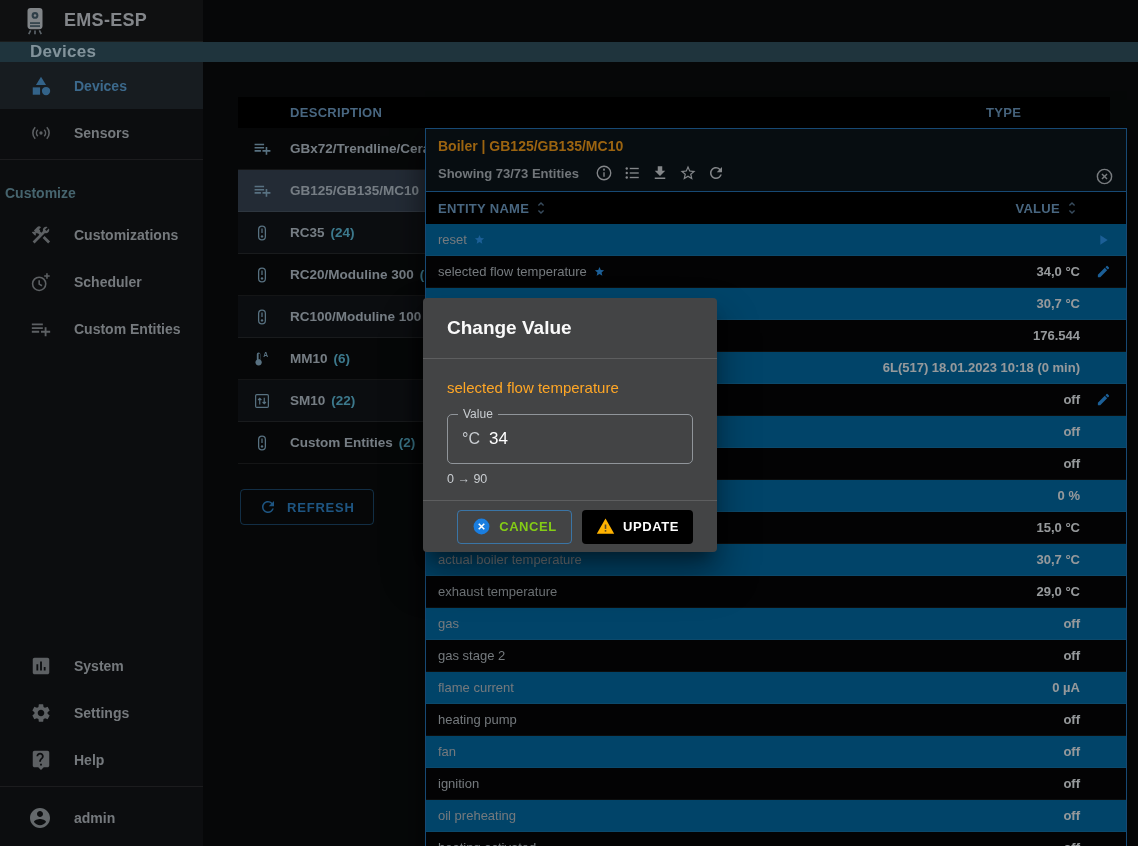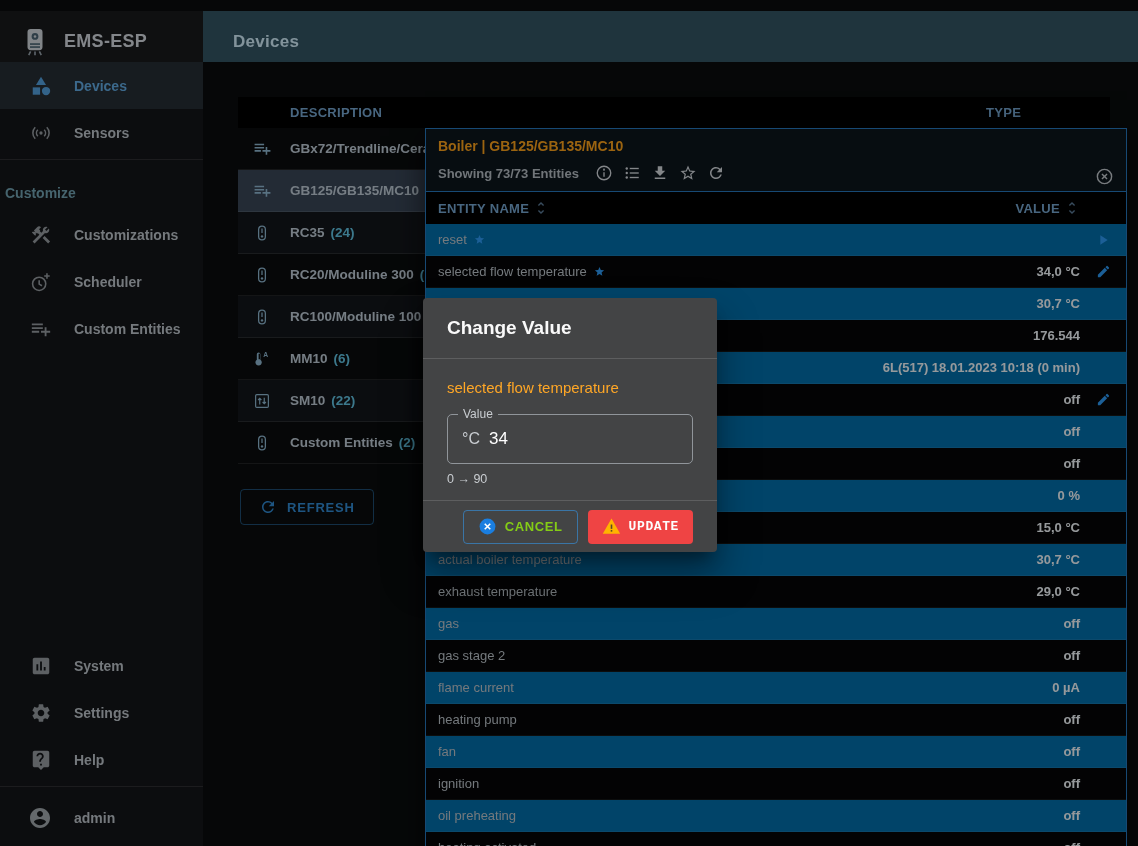--- a/index.html
+++ b/index.html
@@ -1,21 +1,21 @@
 <!DOCTYPE html>
 <html><head>
 <meta charset="utf-8">
 <style>
   html,body{margin:0;padding:0;background:#000;}
   *{box-sizing:border-box;}
   .screen{position:relative;width:1138px;height:846px;overflow:hidden;
     background:#0a0c0d;font-family:"Liberation Sans",sans-serif;}
 
   
-  .appbar{position:absolute;left:0;top:11px;width:1138px;height:62px;display:flex;z-index:1;}
+  .appbar{position:absolute;left:0;top:0;width:1138px;height:62px;display:flex;z-index:1;flex-direction:column;}
   .brand{width:203px;height:62px;background:#17191b;display:flex;align-items:center;
     padding-left:20px;border-bottom:1px solid rgba(255,255,255,0.08);}
   .brand-title{color:#c9ced4;font-size:18px;font-weight:bold;margin-left:14px;letter-spacing:.3px;}
   .appbar-main{flex:1;height:62px;background:#30505f;display:flex;align-items:center;padding-left:30px;}
   .page-title{color:#c8e2ee;font-size:17px;font-weight:bold;letter-spacing:.3px;}
 
   
   .sidebar{position:absolute;left:0;top:62px;width:203px;height:784px;background:#131518;z-index:1;
     display:flex;flex-direction:column;}
   .side-item{height:47px;display:flex;align-items:center;padding-left:30px;cursor:pointer;}
@@ -85,21 +85,21 @@
   .field-label{position:absolute;left:10px;top:-8px;background:#434445;padding:0 5px;
     font-size:12px;color:#c9cdd1;}
   .field-unit{color:#c9cdd1;font-size:16px;margin-right:9px;}
   .field-value{color:#ffffff;font-size:17px;}
   .field-helper{margin-top:8px;font-size:12.5px;color:#c9cdd1;}
   .modal-footer{border-top:1px solid rgba(255,255,255,0.14);height:52px;display:flex;
     align-items:center;justify-content:flex-end;gap:10px;padding-right:24px;}
   .btn{height:34px;display:flex;align-items:center;gap:8px;border-radius:4px;padding:0 14px;
     font-family:inherit;font-size:13px;font-weight:bold;letter-spacing:.6px;cursor:pointer;}
   .btn-cancel{background:none;border:1px solid rgba(53,150,232,0.6);color:#84cc16;}
-  .btn-update{background:#ef4444;border:none;color:#fdfdfd;font-family:Liberation Mono, monospace;}
+  .btn-update{background:#000000;border:none;color:#fdfdfd;}
 </style>
 </head>
 <body>
 
 <div class="screen">
 
   <div class="appbar">
     <div class="brand">
       <svg width="30" height="30" viewBox="0 0 24 24">
         <rect x="6" y="1.5" width="12" height="17" rx="2.5" fill="#c6ccd2"></rect>

